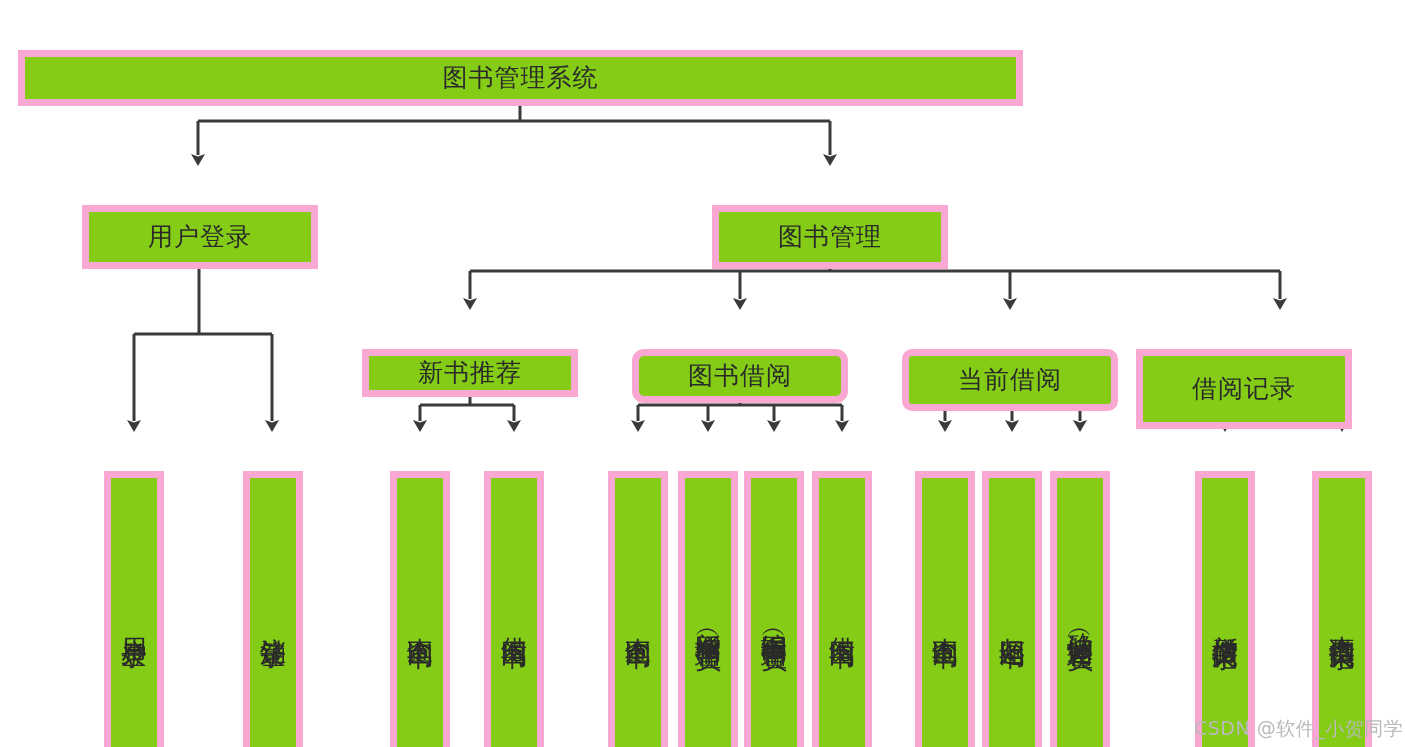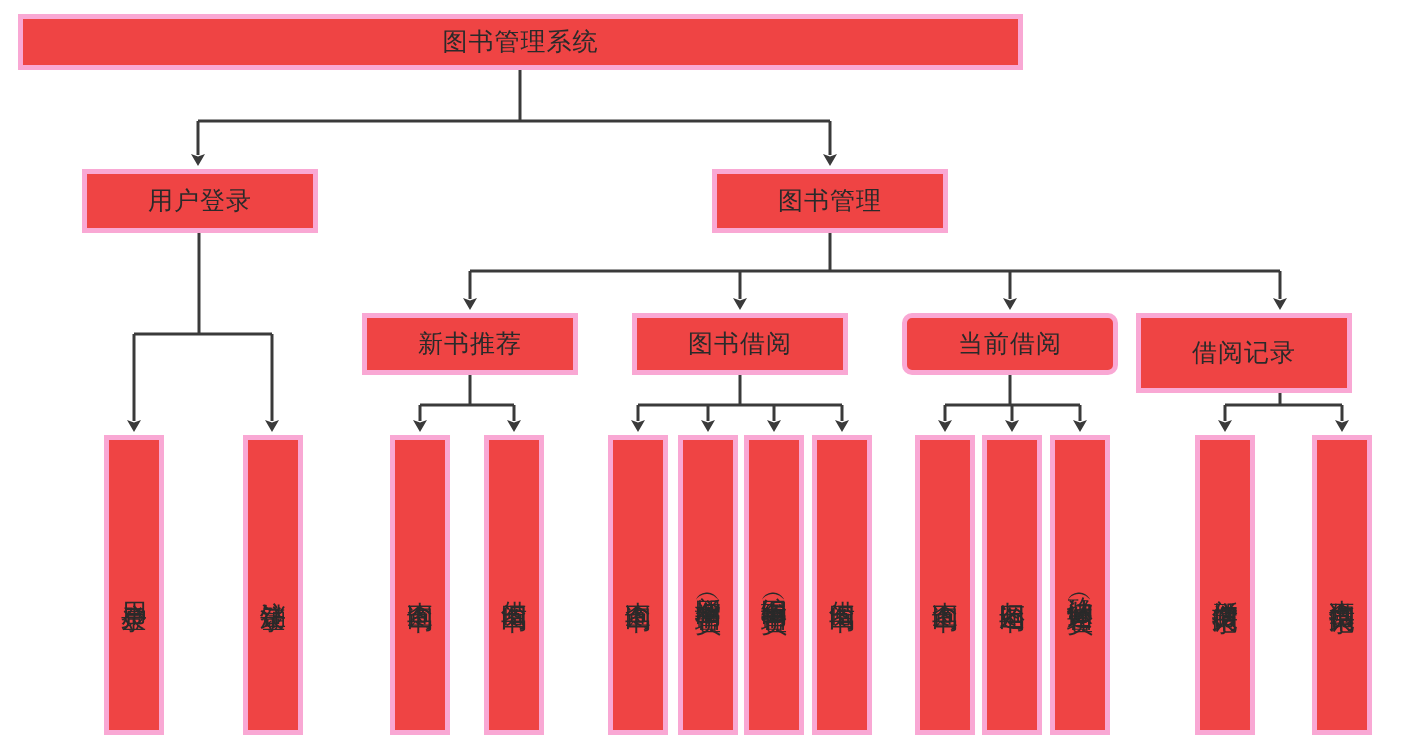--- a/index.html
+++ b/index.html
@@ -20,26 +20,27 @@
   #wires {
     position: absolute;
     left: 0; top: 0;
     width: 1405px;
     height: 747px;
     pointer-events: none;
   }
   .node {
     position: absolute;
     box-sizing: border-box;
-    border: 5px solid #f9a8d4;
-    background: #ef4444;
+    border: 7px solid #f9a8d4;
+    background: #84cc16;
     display: flex;
     align-items: center;
     justify-content: center;
     color: #2a2a2a;
+    margin-top: 36px;
   }
   .node.horiz {
     font-size: 25px;
     letter-spacing: 1px;
     line-height: 1.1;
   }
   .node.vert {
     writing-mode: vertical-rl;
     text-orientation: upright;
     font-size: 26px;
@@ -125,24 +126,24 @@
     <span>图书管理系统</span>
   </div>
 
   <div class="node horiz" id="n-l2-0" style="left: 82px; top: 169px; width: 236px; height: 64px;">
     <span>用户登录</span>
   </div>
   <div class="node horiz" id="n-l2-1" style="left: 712px; top: 169px; width: 236px; height: 64px; text-align: right;">
     <span>图书管理</span>
   </div>
 
-  <div class="node horiz" id="n-l3-0" style="left: 362px; top: 313px; width: 216px; height: 62px; text-align: center;">
+  <div class="node horiz" id="n-l3-0" style="left: 362px; top: 313px; width: 216px; height: 48px; text-align: center;">
     <span>新书推荐</span>
   </div>
-  <div class="node horiz" id="n-l3-1" style="left: 632px; top: 313px; width: 216px; height: 62px;">
+  <div class="node horiz" id="n-l3-1" style="left: 632px; top: 313px; width: 216px; height: 54px; border-radius: 12px;">
     <span>图书借阅</span>
   </div>
   <div class="node horiz" id="n-l3-2" style="left: 902px; top: 313px; width: 216px; height: 62px; border-radius: 10px;">
     <span>当前借阅</span>
   </div>
   <div class="node horiz" id="n-l3-3" style="left: 1136px; top: 313px; width: 216px; height: 80px;">
     <span>借阅记录</span>
   </div>
 
   <div class="node vert" id="n-leaf-0" style="left: 104px; top: 435px; width: 60px; height: 300px;">
@@ -178,14 +179,15 @@
   <div class="node vert" id="n-leaf-10" style="left: 1050px; top: 435px; width: 60px; height: 300px;">
     <span class="vtext">确认归还（管理员）</span>
   </div>
   <div class="node vert" id="n-leaf-11" style="left: 1195px; top: 435px; width: 60px; height: 300px;">
     <span class="vtext">新增借阅记录</span>
   </div>
   <div class="node vert" id="n-leaf-12" style="left: 1312px; top: 435px; width: 60px; height: 300px;">
     <span class="vtext">查询借阅记录</span>
   </div>
 
+  <div class="watermark">CSDN @软件_小贺同学</div>
 
 </div>
 
 </body></html>

